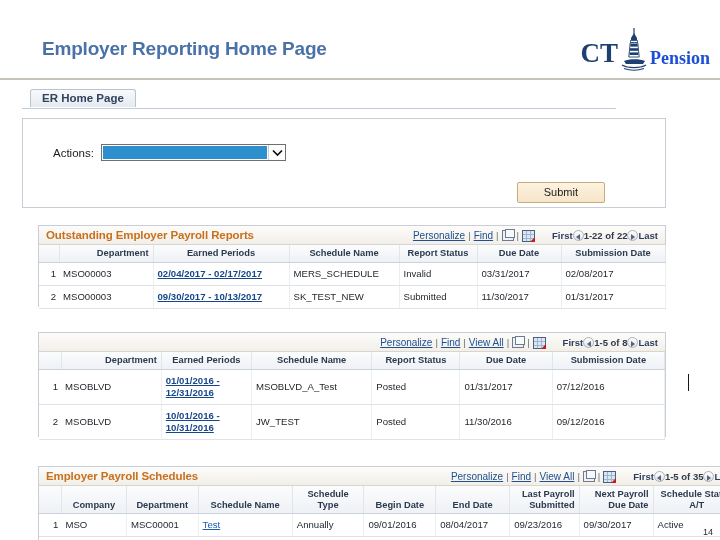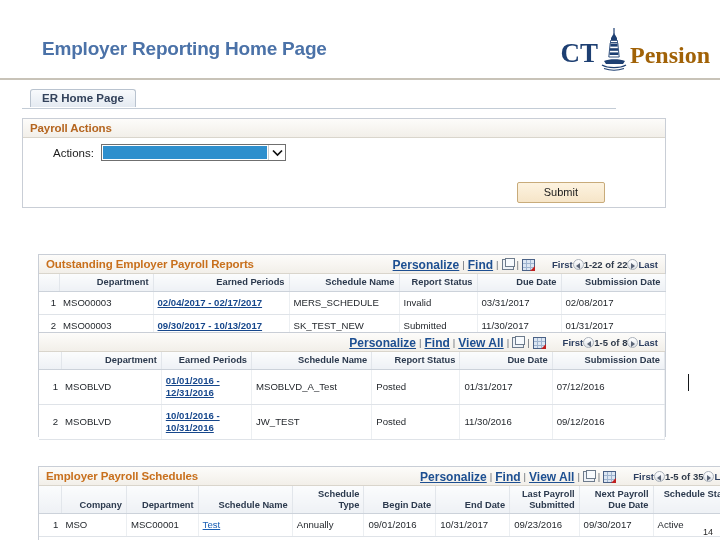--- a/index.html
+++ b/index.html
@@ -36,22 +36,22 @@
     display: flex; align-items: flex-end;
     gap: 2px;
   }
   .brand-ct {
     font-family: "Liberation Serif", serif;
     font-size: 27px; font-weight: bold;
     color: #1d3f72; line-height: 1;
   }
   .brand-pension {
     font-family: "Liberation Serif", serif;
-    font-size: 24px; font-weight: bold;
-    color: #a16207; line-height: 1;
+    font-size: 18px; font-weight: bold;
+    color: #1d4ed8; line-height: 1;
   }
   .lighthouse { width: 26px; height: 44px; position: relative; margin: 0 1px -4px 1px; }
   .divider-line {
     position: absolute; left: 0; top: 78px;
     width: 720px; height: 2px;
     background: #c8c3b8;
   }
 
   
   .ps-body {
@@ -105,22 +105,22 @@
     position: absolute;
     right: 7px; top: 0; height: 19px;
     display: flex; align-items: center; gap: 3px;
     font-size: 9.5px;
     color: #2c3e60;
     white-space: nowrap;
   }
   .tool-link {
     color: #1d4f91;
     text-decoration: underline;
-    font-size: 12px;
-    font-weight: bold;
+    font-size: 10px;
+    font-weight: normal;
     cursor: pointer;
   }
   .sep { color: #6a7078; font-size: 9.5px; }
   .icon-box {
     display: inline-block;
     width: 12px; height: 11px;
     position: relative;
     vertical-align: middle;
   }
   .icon-expand {
@@ -224,21 +224,21 @@
     color: #22262c;
   }
   table.grid th {
     background: linear-gradient(to bottom, #fbfcfd 0%, #eef1f5 100%);
     border-bottom: 1px solid #ccd2da;
     border-right: 1px solid #e2e6eb;
     font-size: 9.3px;
     font-weight: bold;
     color: #2c3a4e;
     padding: 3px 4px;
-    text-align: right;
+    text-align: center;
     vertical-align: bottom;
     line-height: 1.15;
     white-space: normal;
   }
   table.grid th.ra { text-align: right; }
   table.grid th.num { width: 18px; }
   table.grid td {
     border-bottom: 1px solid #dfe3e8;
     border-right: 1px solid #eceff2;
     padding: 5px 4px;
@@ -314,41 +314,38 @@
   </div>
   <div class="divider-line"></div>
 
   <div class="ps-body">
 
     <div class="tabstrip">
       <div class="tab">ER Home Page</div>
     </div>
 
     <div class="panel" style="left:22px; top:38px; width:644px; height:90px;">
-      <div class="panel-head">
-        <span class="panel-title">Payroll Actions</span>
-      </div>
 
       <div class="actions-row">
         <span class="actions-label">Actions:</span>
 
         <div class="actions-select">
           <div class="select-value"></div>
           <div class="select-arrow">
             <svg width="11" height="8" viewBox="0 0 11 8" xmlns="http://www.w3.org/2000/svg">
               <polyline points="1,1.5 5.5,6 10,1.5" fill="none" stroke="#101010" stroke-width="1.7"></polyline>
             </svg>
           </div>
         </div>
       </div>
 
       <button class="submit-btn">Submit</button>
     </div>
 
-    <div class="panel" style="left:38px; top:145px; width:628px; height:82px;margin-top:29px;">
+    <div class="panel" style="left:38px; top:145px; width:628px; height:82px;">
       <div class="panel-head">
         <span class="panel-title grid-title">Outstanding Employer Payroll Reports</span>
 
         <div class="grid-tools">
           <span class="tool-link">Personalize</span>
           <span class="sep">|</span>
           <span class="tool-link">Find</span>
           <span class="sep">|</span>
           <span class="icon-box icon-expand"></span>
           <span class="sep">|</span>
@@ -529,21 +526,21 @@
           </tr>
         </thead>
         <tbody>
           <tr>
             <td class="rownum">1</td>
             <td>MSO</td>
             <td>MSC00001</td>
             <td><span class="cell-link-plain">Test</span></td>
             <td>Annually</td>
             <td>09/01/2016</td>
-            <td>10/31/2017</td>
+            <td>08/04/2017</td>
             <td>09/23/2016</td>
             <td>09/30/2017</td>
             <td>Active</td>
           </tr>
         </tbody>
       </table>
     </div>
 
     <div class="caret-cursor"></div>
   </div>

